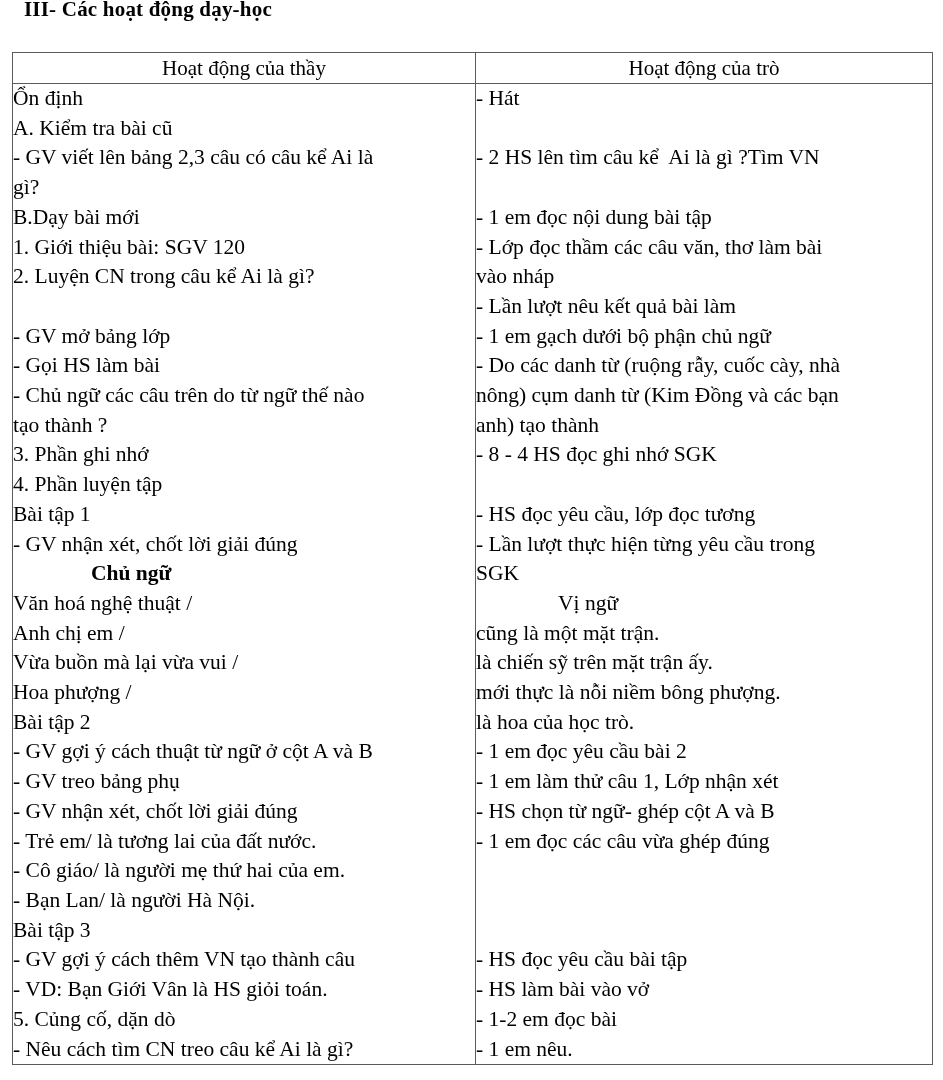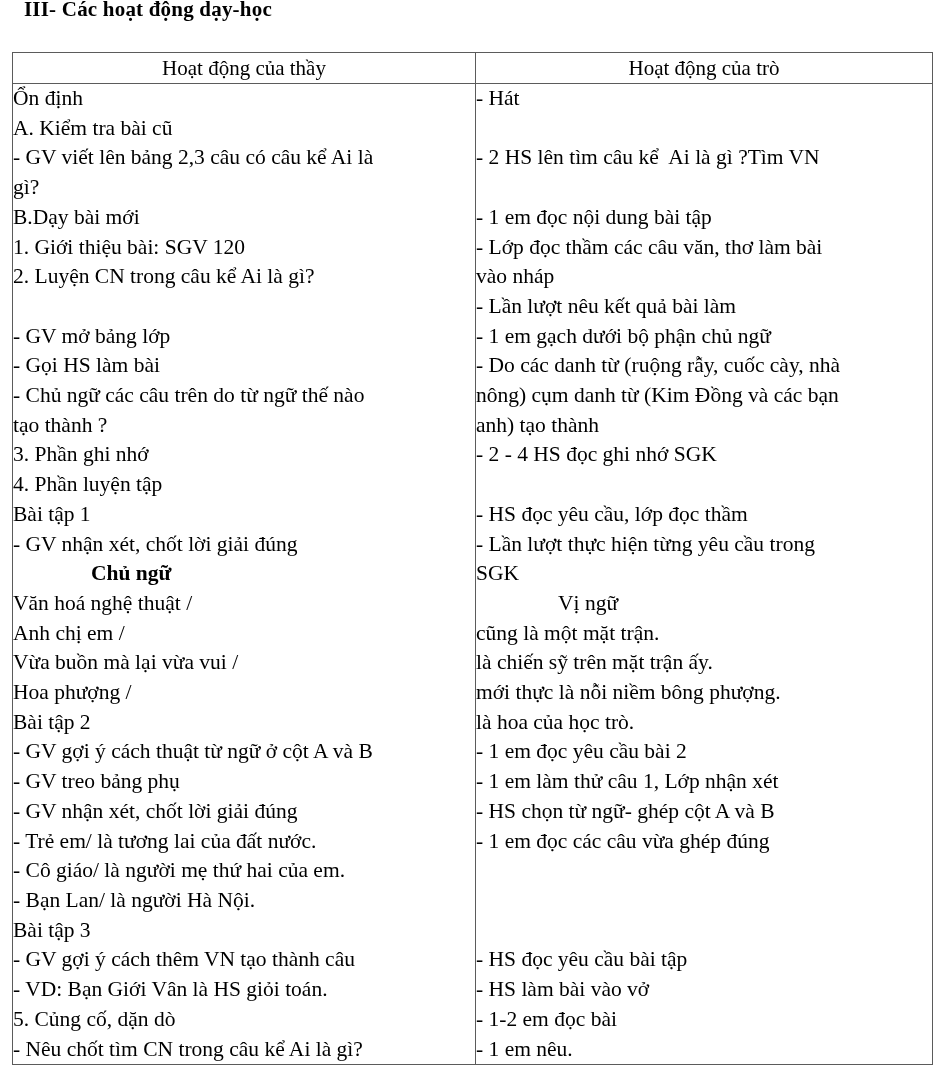--- a/index.html
+++ b/index.html
@@ -121,40 +121,40 @@
               <div class="line">- GV gợi ý cách thuật từ ngữ ở cột A và B</div>
               <div class="line">- GV treo bảng phụ</div>
               <div class="line">- GV nhận xét, chốt lời giải đúng</div>
               <div class="line">- Trẻ em/ là tương lai của đất nước.</div>
               <div class="line">- Cô giáo/ là người mẹ thứ hai của em.</div>
               <div class="line">- Bạn Lan/ là người Hà Nội.</div>
               <div class="line">Bài tập 3</div>
               <div class="line">- GV gợi ý cách thêm VN tạo thành câu</div>
               <div class="line">- VD: Bạn Giới Vân là HS giỏi toán.</div>
               <div class="line">5. Củng cố, dặn dò</div>
-              <div class="line">- Nêu chốt tìm CN trong câu kể Ai là gì?</div>
+              <div class="line">- Nêu cách tìm CN treo câu kể Ai là gì?</div>
             </div>
         </td>
         <td class="cell">
           <div id="student-lines">
               <div class="line">- Hát</div>
               <div class="line blank"></div>
               <div class="line">- 2 HS lên tìm câu kể  Ai là gì ?Tìm VN</div>
               <div class="line blank"></div>
               <div class="line">- 1 em đọc nội dung bài tập</div>
               <div class="line">- Lớp đọc thầm các câu văn, thơ làm bài</div>
               <div class="line">vào nháp</div>
               <div class="line">- Lần lượt nêu kết quả bài làm</div>
               <div class="line">- 1 em gạch dưới bộ phận chủ ngữ</div>
               <div class="line">- Do các danh từ (ruộng rẫy, cuốc cày, nhà</div>
               <div class="line">nông) cụm danh từ (Kim Đồng và các bạn</div>
               <div class="line">anh) tạo thành</div>
-              <div class="line">- 2 - 4 HS đọc ghi nhớ SGK</div>
+              <div class="line">- 8 - 4 HS đọc ghi nhớ SGK</div>
               <div class="line blank"></div>
-              <div class="line">- HS đọc yêu cầu, lớp đọc thầm</div>
+              <div class="line">- HS đọc yêu cầu, lớp đọc tương</div>
               <div class="line">- Lần lượt thực hiện từng yêu cầu trong</div>
               <div class="line">SGK</div>
               <div class="line indent-sub2">Vị ngữ</div>
               <div class="line">cũng là một mặt trận.</div>
               <div class="line">là chiến sỹ trên mặt trận ấy.</div>
               <div class="line">mới thực là nỗi niềm bông phượng.</div>
               <div class="line">là hoa của học trò.</div>
               <div class="line">- 1 em đọc yêu cầu bài 2</div>
               <div class="line">- 1 em làm thử câu 1, Lớp nhận xét</div>
               <div class="line">- HS chọn từ ngữ- ghép cột A và B</div>

